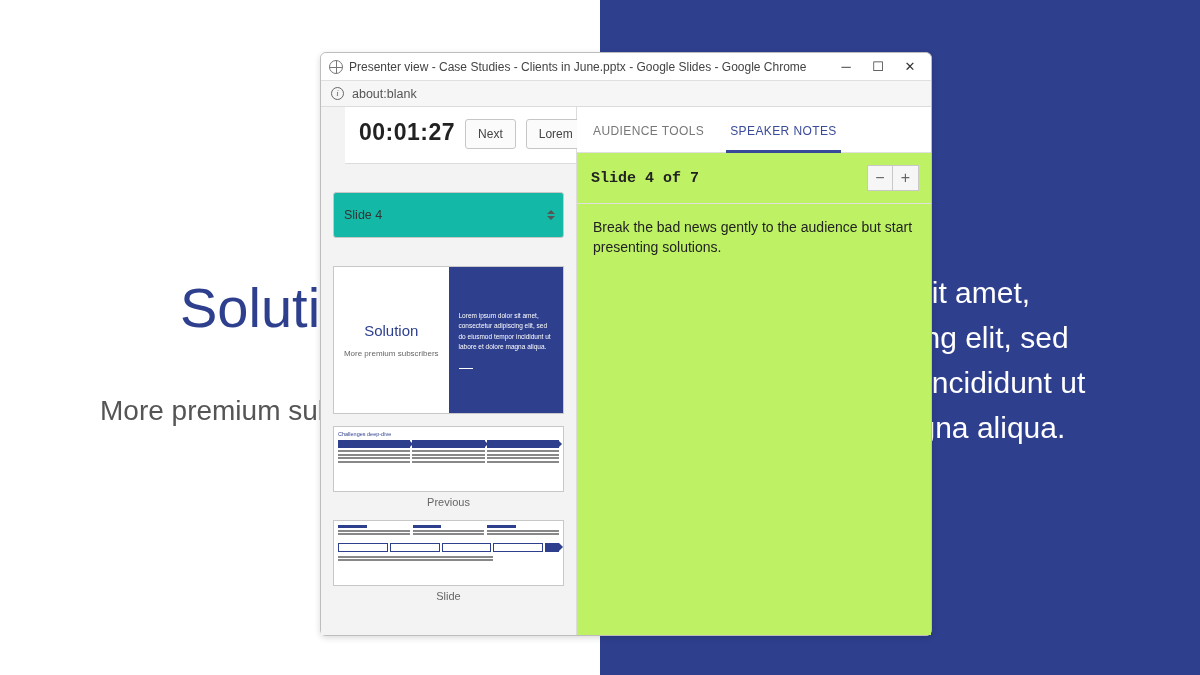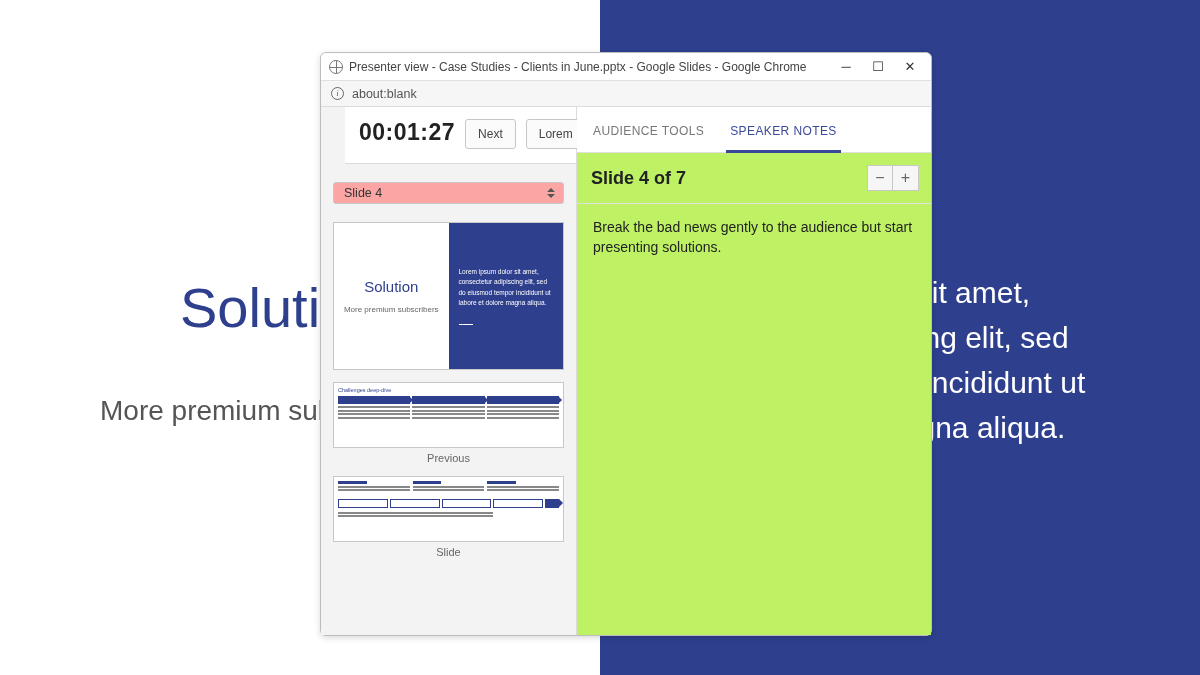--- a/index.html
+++ b/index.html
@@ -148,23 +148,23 @@
     .btn {
       background: #fbfbfb;
       border: 1px solid #c6c6c6;
       border-radius: 3px;
       font-size: 12px;
       color: #444;
       padding: 7px 12px;
       cursor: pointer;
     }
     .slide-selector {
-      margin: 18px 12px;
-      height: 22px;
-      background: #fca5a5;
+      margin: 28px 12px;
+      height: 46px;
+      background: #14b8a6;
       border: 1px solid #c8c8c8;
       border-radius: 3px;
       display: flex;
       align-items: center;
       padding: 0 10px;
       font-size: 12.5px;
       color: #333;
       position: relative;
     }
     .stepper-arrows {
@@ -305,23 +305,24 @@
       background: #3a4a9a;
     }
     .notes-header {
       display: flex;
       align-items: center;
       justify-content: space-between;
       padding: 12px 12px 12px 14px;
       border-bottom: 1px solid #e0e0e0;
     }
     .notes-title {
-      font-size: 18px;
+      font-size: 15px;
       font-weight: 700;
       color: #222;
+      font-family: Liberation Mono, monospace;
     }
     .zoom-btns { display: flex; }
     .zoom-btn {
       width: 26px; height: 26px;
       border: 1px solid #c8c8c8;
       background: #f6f6f6;
       display: flex;
       align-items: center;
       justify-content: center;
       font-size: 16px;

